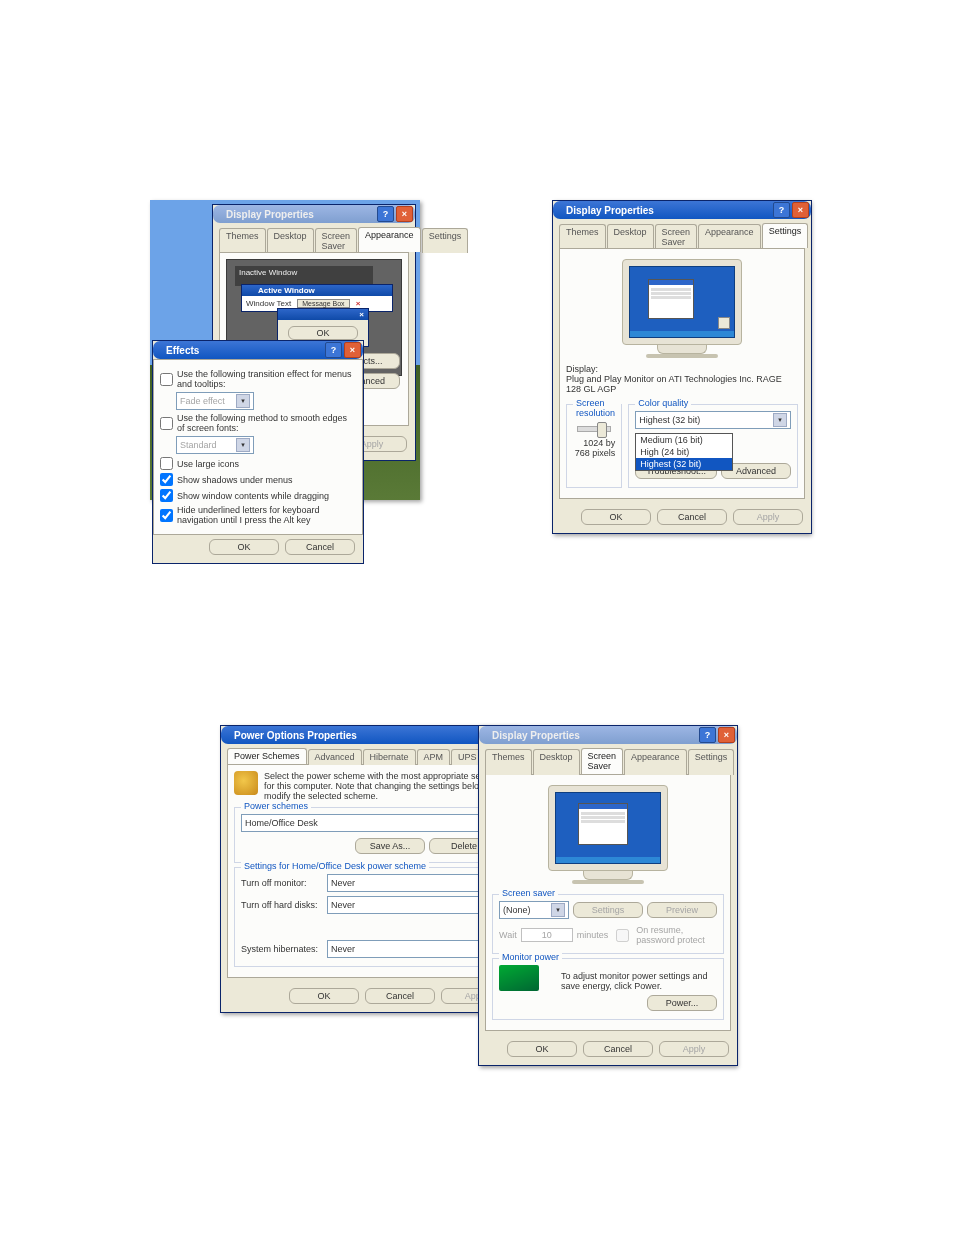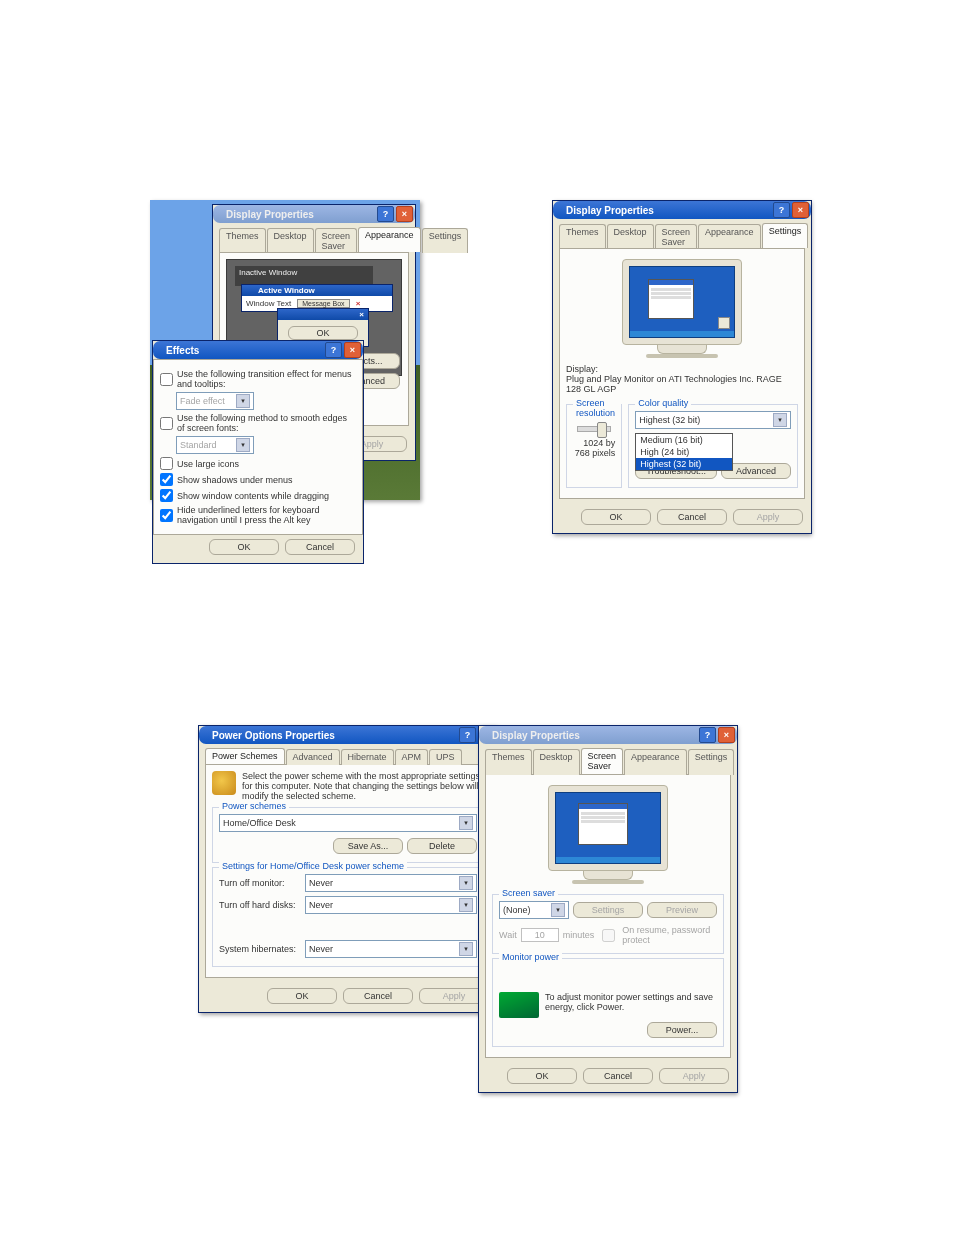--- a/index.html
+++ b/index.html
@@ -243,21 +243,21 @@
       </div>
     </div>
     <div class="btnrow">
       <div class="btn">OK</div>
       <div class="btn">Cancel</div>
       <div class="btn disabled">Apply</div>
     </div>
   </div>
 </div>
 
-<div class="shot shadow" style="left:198px;top:725px;width:298px;">
+<div class="shot shadow" style="left:220px;top:725px;width:298px;">
   <div class="dlg" style="position:relative;width:100%;">
     <div class="titlebar">
       <span>Power Options Properties</span>
       <div class="tb-btns">
         <div class="tb-btn tb-help">?</div>
         <div class="tb-btn tb-close">×</div>
       </div>
     </div>
     <div class="tabs">
       <div class="tab active">Power Schemes</div>
@@ -353,29 +353,29 @@
         <div style="display:flex;gap:4px;align-items:center;">
           <div class="select" style="flex:1;">
             <span>(None)</span>
             <span class="arrow">▾</span>
           </div>
           <div class="btn disabled">Settings</div>
           <div class="btn disabled">Preview</div>
         </div>
         <div style="display:flex;gap:4px;align-items:center;margin-top:6px;" class="disabled-text">
           <span>Wait</span>
-          <span style="background:#fff;border:1px solid #c0c0c0;padding:1px 13px;">10</span>
+          <span style="background:#fff;border:1px solid #c0c0c0;padding:1px 20px;">10</span>
           <span>minutes</span>
           <input type="checkbox" disabled="" style="">
           <span>On resume, password protect</span>
         </div>
       </div>
       <div class="group">
         <div class="group-title">Monitor power</div>
-        <div style="display:flex;gap:6px;align-items:flex-start;margin-top:27px;">
+        <div style="display:flex;gap:22px;align-items:flex-end;">
           <div class="estar"></div>
           <div class="label" style="flex:1;">To adjust monitor power settings and save energy, click Power.</div>
         </div>
         <div style="display:flex;justify-content:flex-end;margin-top:4px;">
           <div class="btn">Power...</div>
         </div>
       </div>
     </div>
     <div class="btnrow">
       <div class="btn">OK</div>

